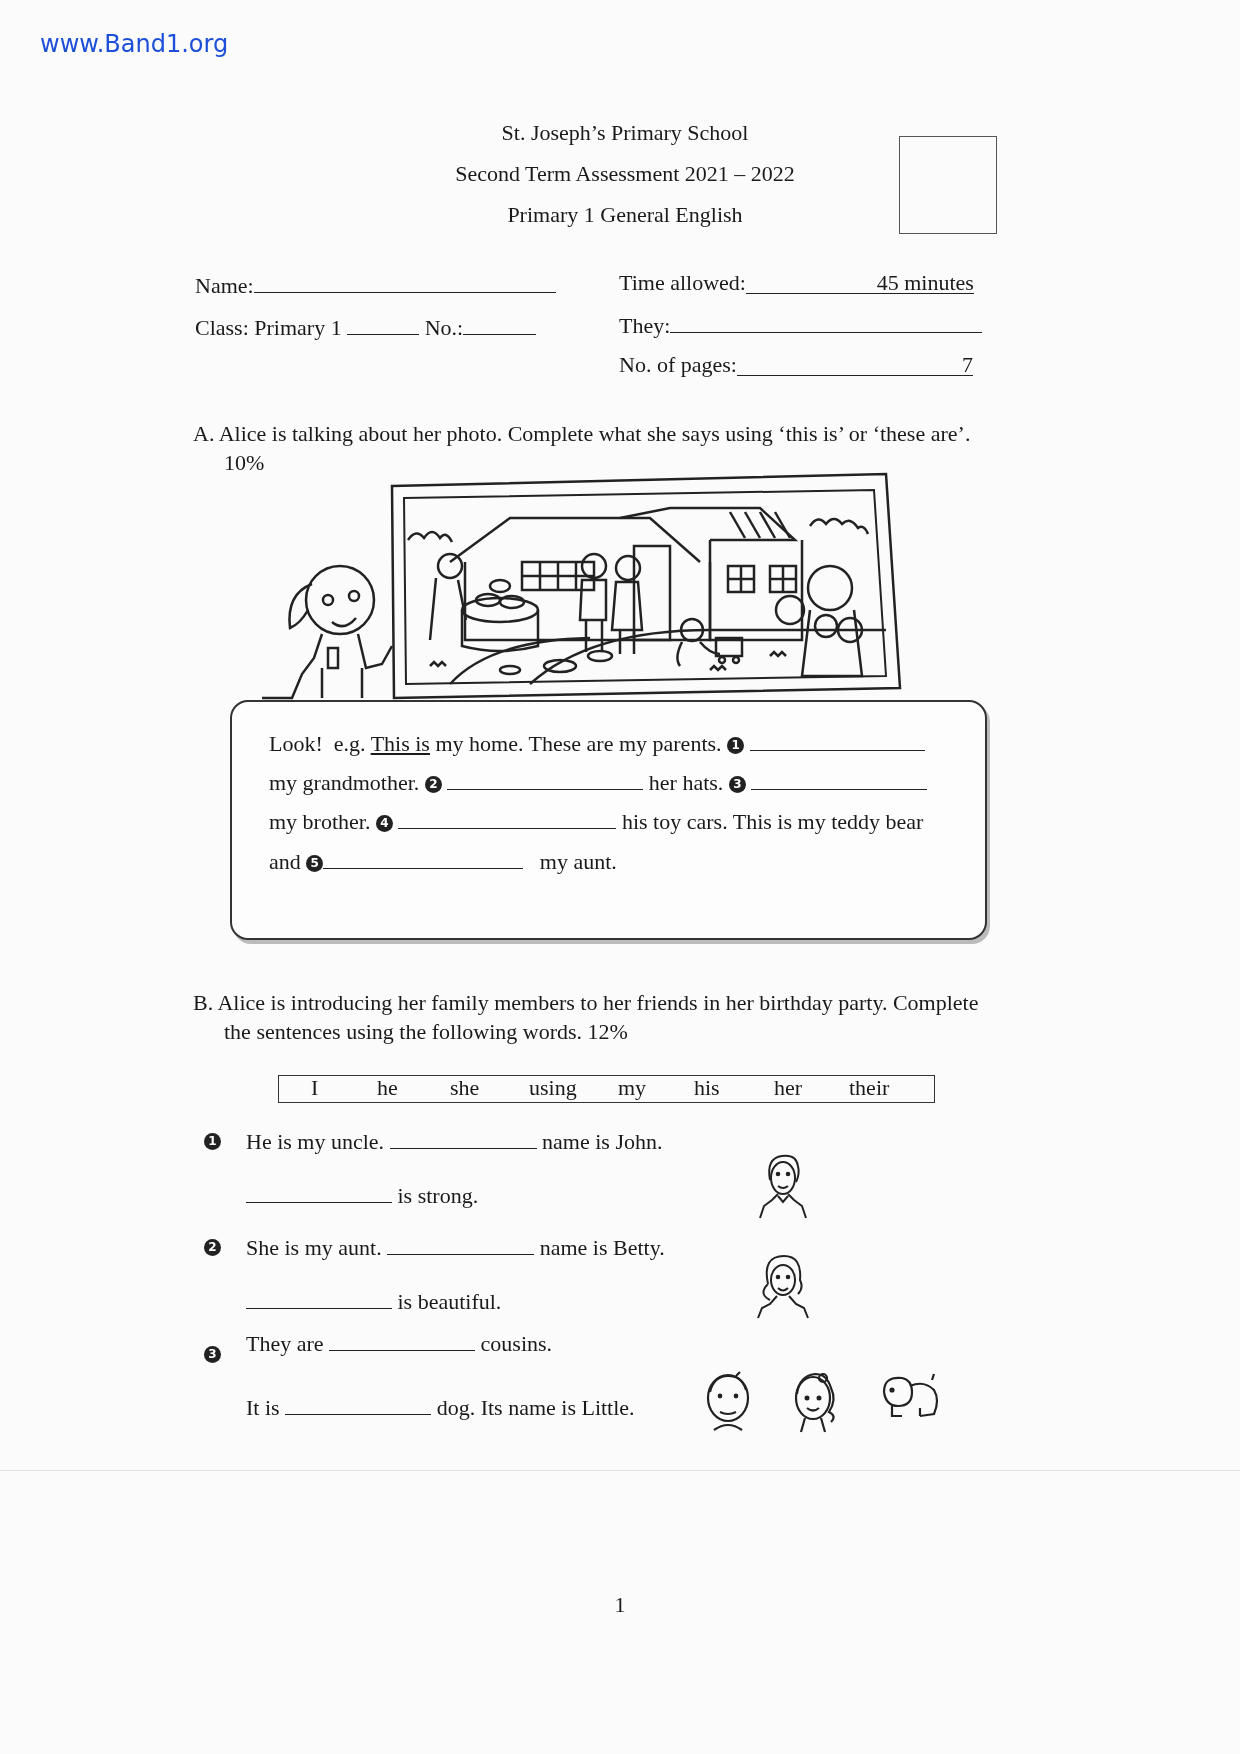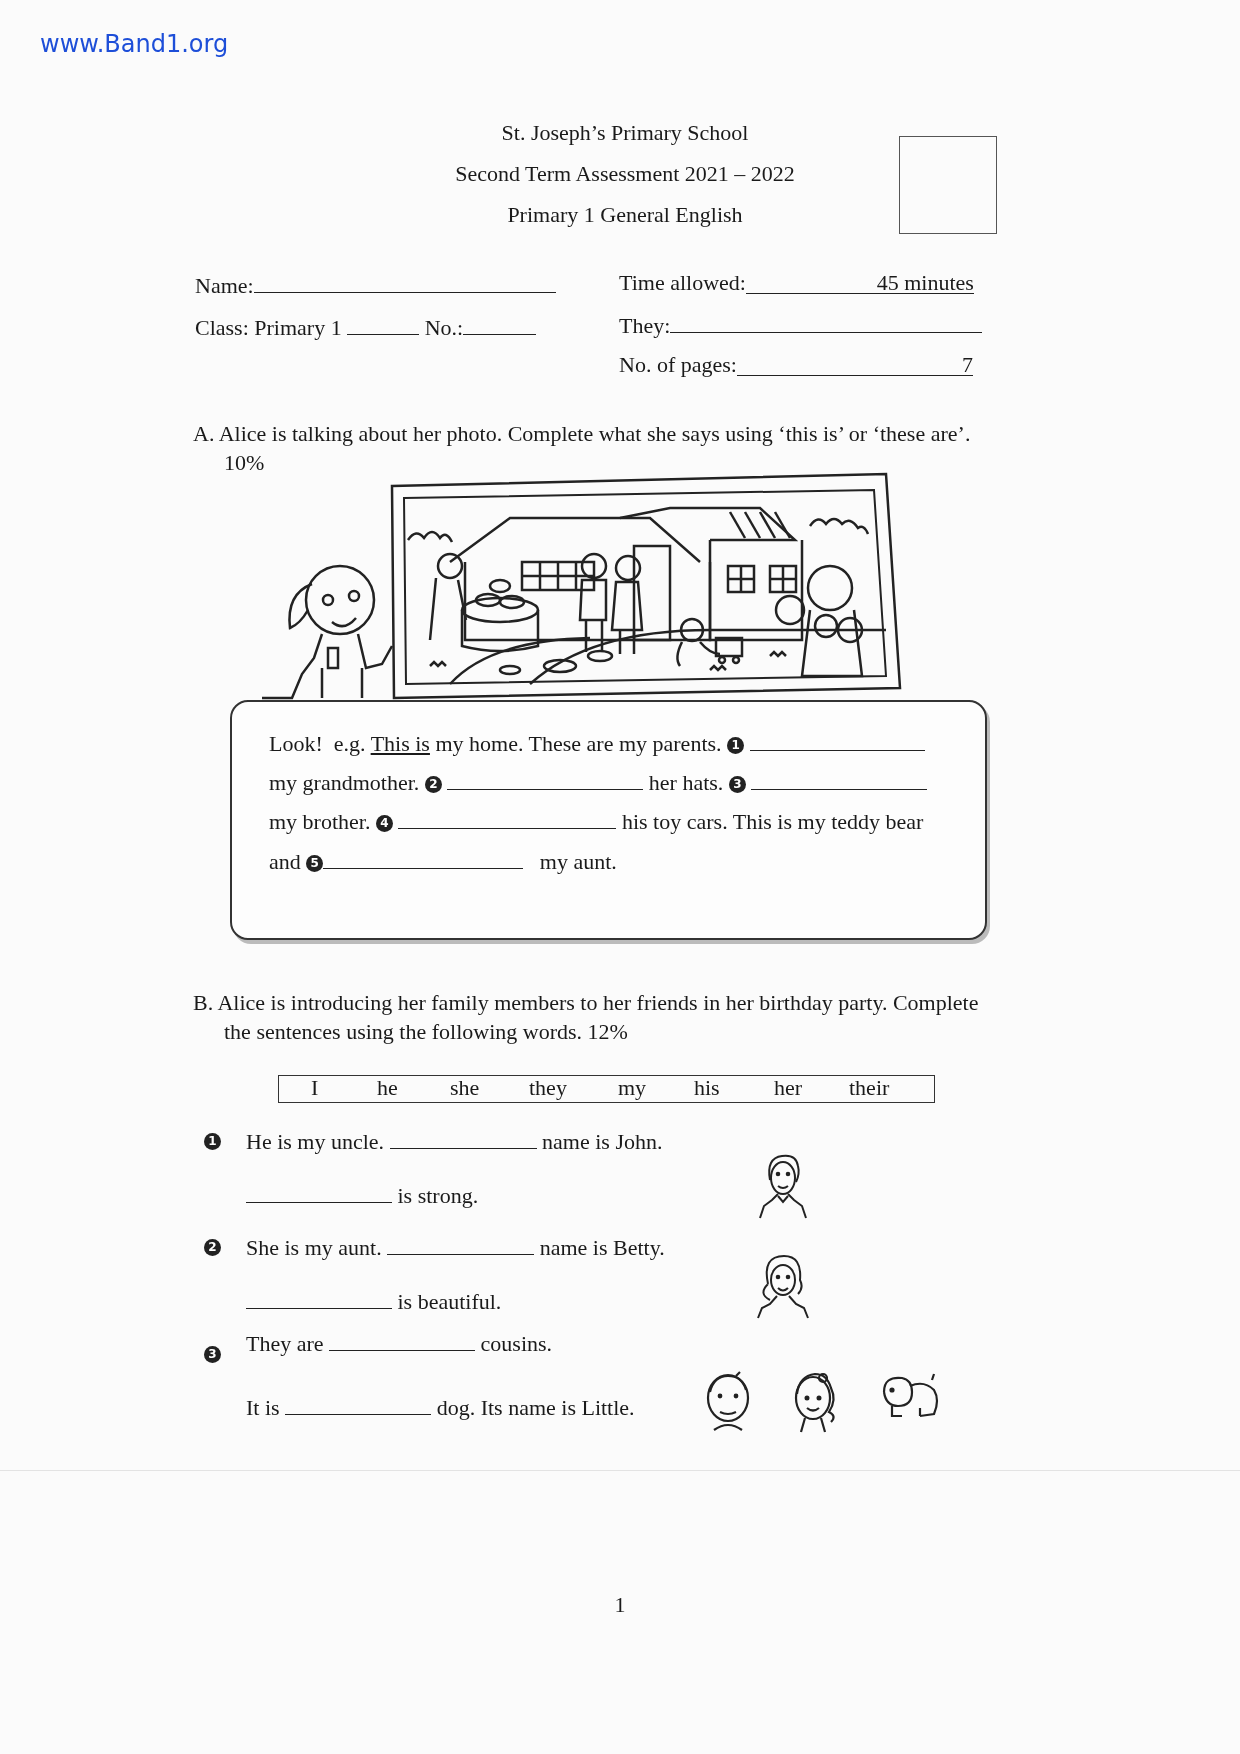--- a/index.html
+++ b/index.html
@@ -182,21 +182,21 @@
   &nbsp;&nbsp;<span>my aunt.</span>
 </div>
 
 <div class="abs q" style="left:193px;top:990px">B. Alice is introducing her family members to her friends in her birthday party. Complete</div>
 <div class="abs q" style="left:224px;top:1019px">the sentences using the following words. 12%</div>
 
 <div class="abs wordbox">
   <span class="word" style="left:32px">I</span>
   <span class="word" style="left:98px">he</span>
   <span class="word" style="left:171px">she</span>
-  <span class="word" style="left:250px">they</span>
+  <span class="word" style="left:250px">using</span>
   <span class="word" style="left:339px">my</span>
   <span class="word" style="left:415px">his</span>
   <span class="word" style="left:495px">her</span>
   <span class="word" style="left:570px">their</span>
 </div>
 
 <span class="abs circ" style="left:204px;top:1133px">1</span>
 <div class="abs q" style="left:246px;top:1128px">
   <span>He is my uncle.</span>
   <span class="blank" style="width:147px"></span>

